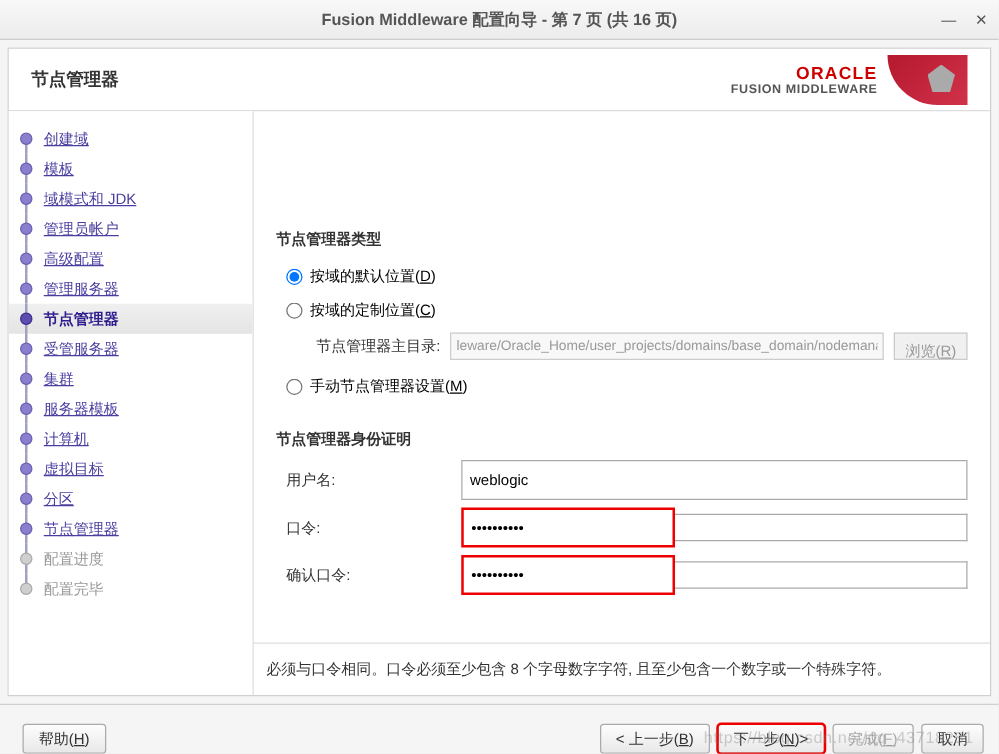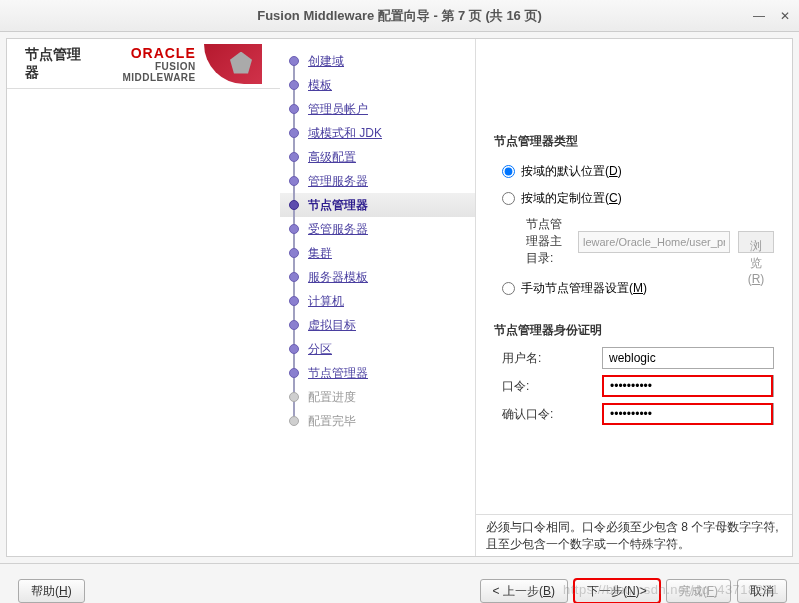--- a/index.html
+++ b/index.html
@@ -2,21 +2,21 @@
 <html><head>
 <meta charset="utf-8">
 <style>
 * { box-sizing: border-box; margin: 0; padding: 0; font-family: "Microsoft YaHei", Arial, sans-serif; font-size: 12px; }
 body { background: #e8e8e8; width: 799px; height: 603px; overflow: hidden; }
 .window { width: 799px; height: 603px; display: flex; flex-direction: column; background: #f5f5f5; }
 .titlebar { height: 32px; background: linear-gradient(to bottom, #f8f8f8, #ececec); border-bottom: 1px solid #ccc; display: flex; align-items: center; padding: 0 8px; position: relative; }
 .title-text { position: absolute; left: 50%; transform: translateX(-50%); color: #555; font-weight: bold; font-size: 13px; }
 .win-btns { margin-left: auto; display: flex; gap: 14px; color: #555; }
 .win-btn { width: 12px; height: 12px; display: flex; align-items: center; justify-content: center; cursor: pointer; }
-.body-area { flex: 1; display: flex; flex-direction: row; border: 1px solid #d0d0d0; margin: 6px; background: #fff; }
+.body-area { flex: 1; display: flex; flex-direction: column; border: 1px solid #d0d0d0; margin: 6px; background: #fff; }
 .header-row { height: 50px; display: flex; align-items: center; padding: 8px 18px; border-bottom: 1px solid #ddd; }
 .page-title { font-size: 14px; font-weight: bold; color: #333; }
 .oracle-badge { margin-left: auto; display: flex; align-items: center; gap: 8px; }
 .oracle-text { text-align: right; }
 .oracle-name { color: #c00; font-weight: bold; letter-spacing: 1px; font-size: 14px; }
 .oracle-sub { color: #555; font-size: 10px; letter-spacing: 0.5px; font-weight: bold; }
 .oracle-logo-shape { width: 64px; height: 40px; background: linear-gradient(135deg, #b5192e, #d0324a); border-bottom-left-radius: 40px; position: relative; }
 .oracle-logo-shape::after { content: ''; position: absolute; right: 10px; top: 8px; width: 22px; height: 22px; background: #aaa; clip-path: polygon(50% 0, 100% 38%, 82% 100%, 18% 100%, 0 38%); }
 .content-row { flex: 1; display: flex; }
 .sidebar { width: 196px; border-right: 1px solid #ddd; padding: 10px 8px; background: #fff; }
@@ -39,21 +39,21 @@
 .radio-group { margin-left: 8px; }
 .radio-row { display: flex; align-items: center; padding: 5px 0; }
 .radio-row input[type=radio] { margin-right: 6px; }
 .dir-row { display: flex; align-items: center; margin: 4px 0 8px 24px; gap: 8px; }
 .dir-row label { color: #333; }
 .dir-input { flex: 1; height: 22px; padding: 2px 4px; border: 1px solid #ccc; background: #f8f8f8; color: #999; font-size: 11px; }
 .browse-btn { height: 22px; padding: 6px 8px; background: #f0f0f0; border: 1px solid #ccc; color: #999; }
 .cred-section { margin-top: 20px; }
 .cred-row { display: flex; align-items: center; margin: 6px 0 6px 8px; }
 .cred-row label { width: 100px; color: #333; }
-.cred-input { flex: 1; height: 22px; padding: 2px 6px; border: 1px solid #aaa; }
+.cred-input { flex: 1; height: 32px; padding: 2px 6px; border: 1px solid #aaa; margin-left: 40px; }
 .red-box { border: 2px solid #e00 !important; }
 .help-bar { height: 42px; border-top: 1px solid #ddd; padding: 6px 10px; color: #333; font-size: 12px; display: flex; align-items: center; }
 .footer { height: 40px; display: flex; align-items: flex-end; padding: 0 12px; border-top: 1px solid #d0d0d0; }
 .footer .spacer { flex: 1; }
 .footer button { height: 24px; padding: 0 12px; margin-left: 6px; background: linear-gradient(to bottom, #fdfdfd, #e8e8e8); border: 1px solid #aaa; border-radius: 3px; color: #333; cursor: pointer; font-size: 12px; }
 .footer button:disabled { color: #aaa; }
 .red-outline { outline: 2px solid #e00; outline-offset: -1px; }
 .watermark { position: absolute; right: 20px; bottom: 6px; color: rgba(120,120,120,0.35); font-size: 13px; pointer-events: none; letter-spacing: 0.5px; }
 .mnemonic { text-decoration: underline; }
 </style>
@@ -89,25 +89,25 @@
             <li class="step-item done">
               <span class="step-bullet done"></span>
               <span class="step-label">创建域</span>
             </li>
             <li class="step-item done">
               <span class="step-bullet done"></span>
               <span class="step-label">模板</span>
             </li>
             <li class="step-item done">
               <span class="step-bullet done"></span>
+              <span class="step-label">域模式和 JDK</span>
+            </li>
+            <li class="step-item done">
+              <span class="step-bullet done"></span>
               <span class="step-label">管理员帐户</span>
-            </li>
-            <li class="step-item done">
-              <span class="step-bullet done"></span>
-              <span class="step-label">域模式和 JDK</span>
             </li>
             <li class="step-item done">
               <span class="step-bullet done"></span>
               <span class="step-label">高级配置</span>
             </li>
             <li class="step-item done">
               <span class="step-bullet done"></span>
               <span class="step-label">管理服务器</span>
             </li>
             <li class="step-item current" style="position: relative; z-index: 0;">

